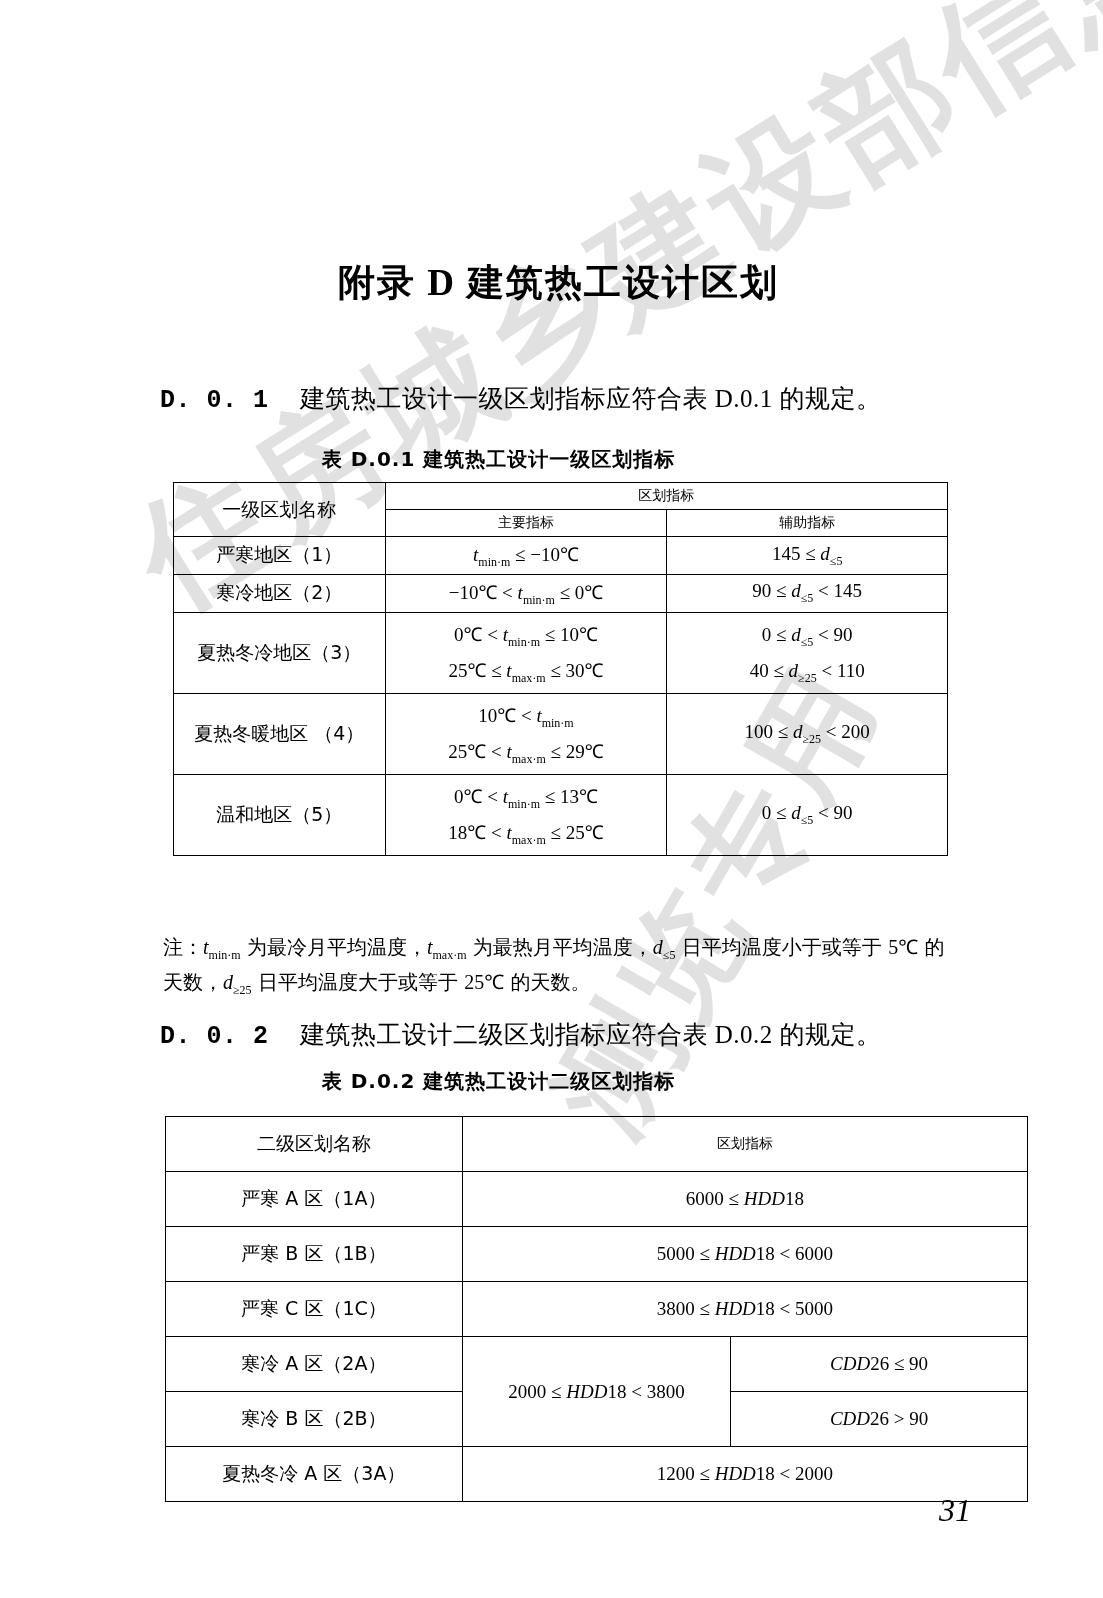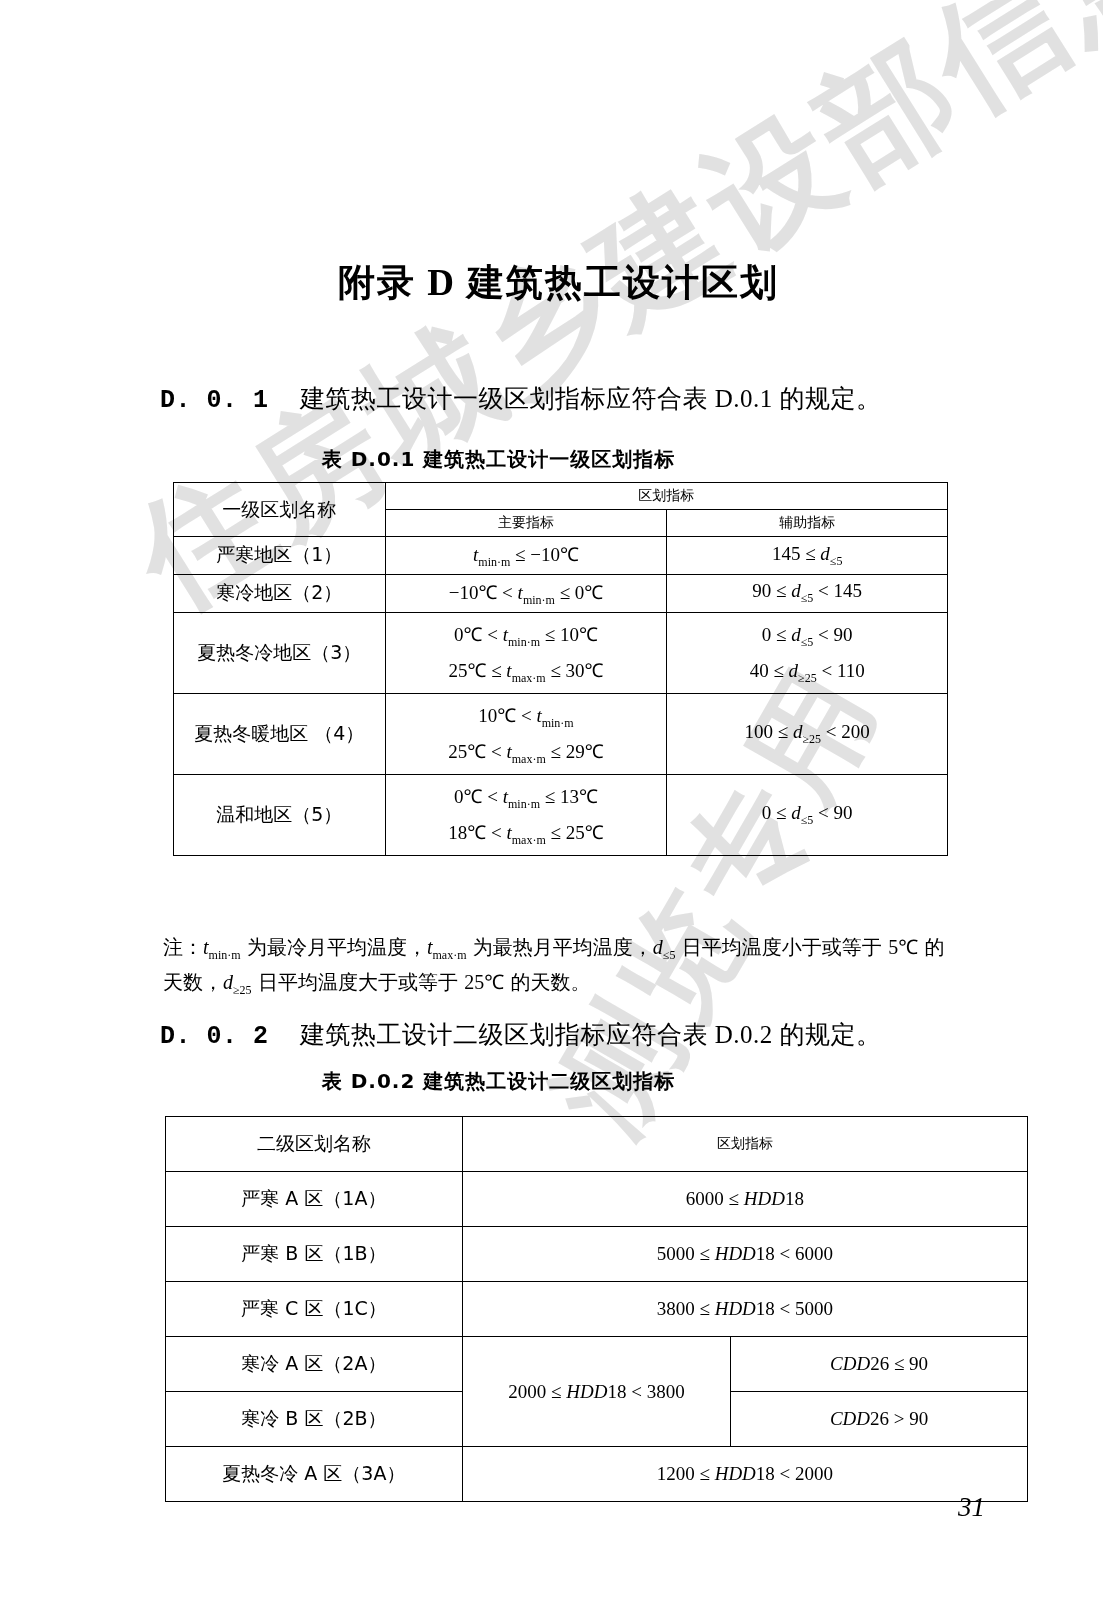--- a/index.html
+++ b/index.html
@@ -106,22 +106,22 @@
     line-height:1.7;
     width:790px;
     font-family:"DejaVu Sans", sans-serif;
   }
   .note .f { font-family:"Liberation Serif", serif; }
   .note i { font-style:italic; }
   .note sub { font-size:12px; }
 
   .pageno {
     position:absolute;
-    right:118px; top:1492px;
-    font-size:27px;
+    right:132px; top:1492px;
+    font-size:32px;
     font-style:italic;
     font-family:"Liberation Serif", serif;
   }
 </style>
 </head>
 <body>
 
 <div class="page">
 
   <div class="watermark">

